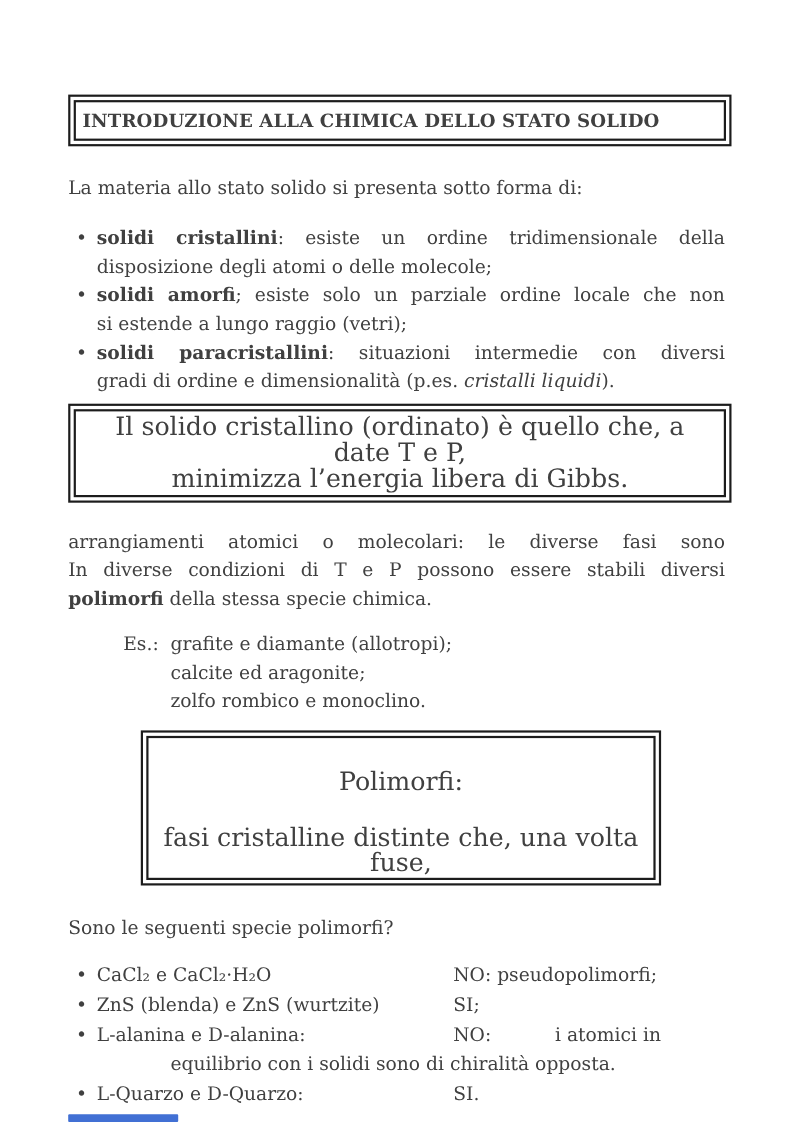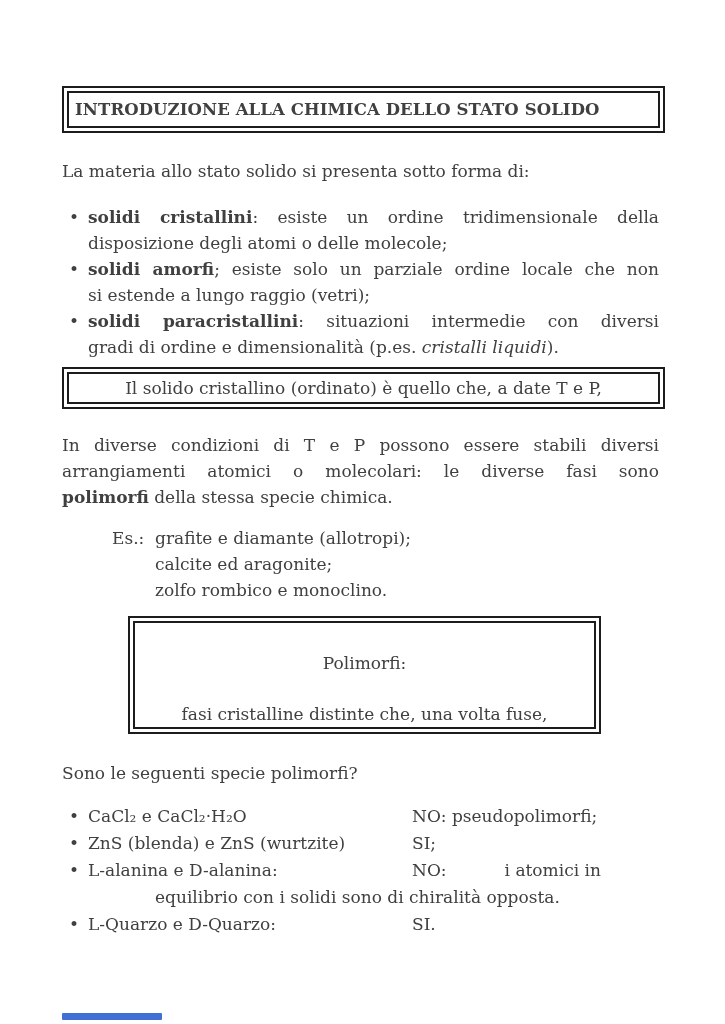--- a/index.html
+++ b/index.html
@@ -30,21 +30,21 @@
 
   .intro { margin-top:25px; font-size:17px; line-height:26px; }
 
   .blist { margin-top:20px; font-size:17px; line-height:26px; padding-right:6px; }
   .li-line { position:relative; padding-left:26px; }
   .li-line .bullet { position:absolute; left:7px; top:0; }
   .jl { text-align:justify; text-align-last:justify; }
 
   .gibbs-box { margin-top:7px; }
   .gibbs-box .dbox-inner { padding:2px 8px; }
-  .box-line { text-align:center; font-size:17px; line-height:24px; }
+  .box-line { text-align:center; font-size:23px; line-height:24px; }
 
   .para { margin-top:23px; font-size:17px; line-height:26px; padding-right:6px; }
 
   .examples { margin-top:15px; font-size:17px; line-height:26px; display:flex; margin-left:50px; }
   .ex-label { width:43px; flex:0 0 43px; }
 
   .poly-box { margin-top:13px; margin-left:66px; width:473px; box-sizing:border-box; }
   .poly-box .dbox-inner { padding:1px 6px; }
   .poly-box .box-line { line-height:23px;margin-top:28px; }
 
@@ -99,26 +99,27 @@
         <span class="bullet">•</span><b>solidi paracristallini</b><span>: situazioni intermedie con diversi</span>
       </div>
       <div class="li-line">
         <span>gradi di ordine e dimensionalità (p.es. </span><i>cristalli liquidi</i><span>).</span>
       </div>
     </div>
 
     <div class="dbox gibbs-box">
       <div class="dbox-inner">
         <div class="box-line">Il solido cristallino (ordinato) è quello che, a date T e P,</div>
+        <div class="box-line">minimizza l’energia libera di Gibbs.</div>
       </div>
     </div>
 
     <div class="para">
+      <div class="jl">arrangiamenti atomici o molecolari: le diverse fasi sono</div>
       <div class="jl">In diverse condizioni di T e P possono essere stabili diversi</div>
-      <div class="jl">arrangiamenti atomici o molecolari: le diverse fasi sono</div>
       <div>
         <b>polimorfi</b><span> della stessa specie chimica.</span>
       </div>
     </div>
 
     <div class="examples">
       <div class="ex-label">Es.:</div>
       <div>
         <div>grafite e diamante (allotropi);</div>
         <div>calcite ed aragonite;</div>

